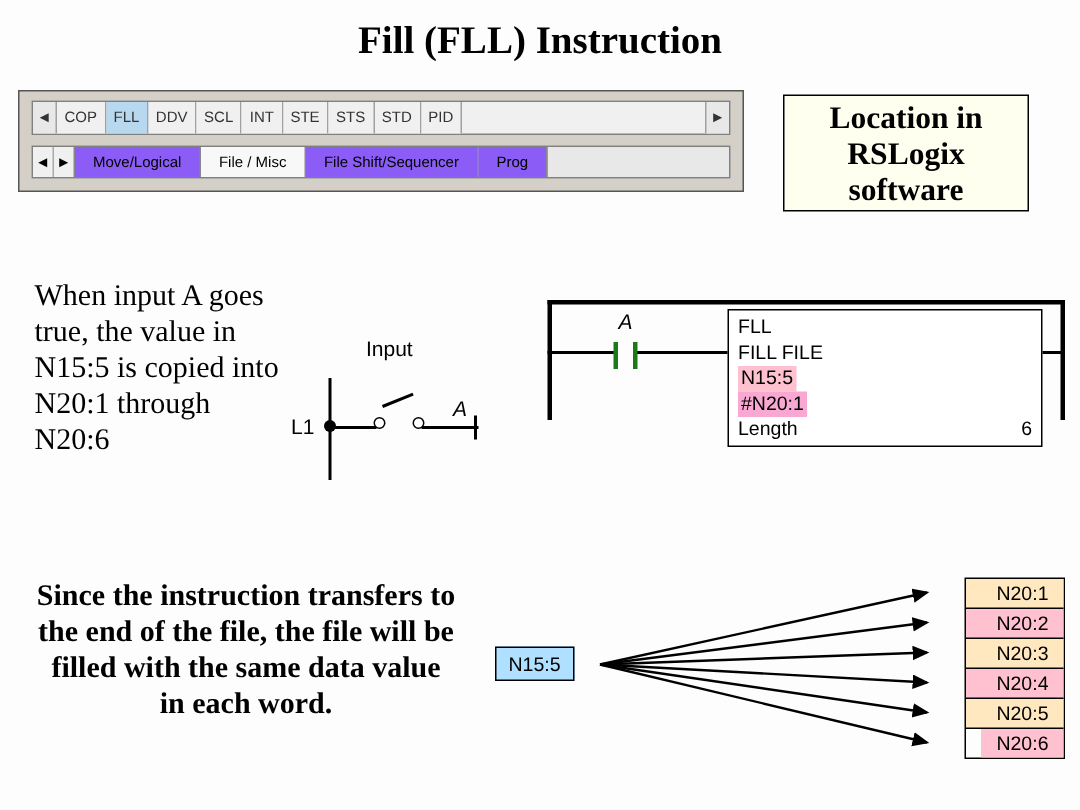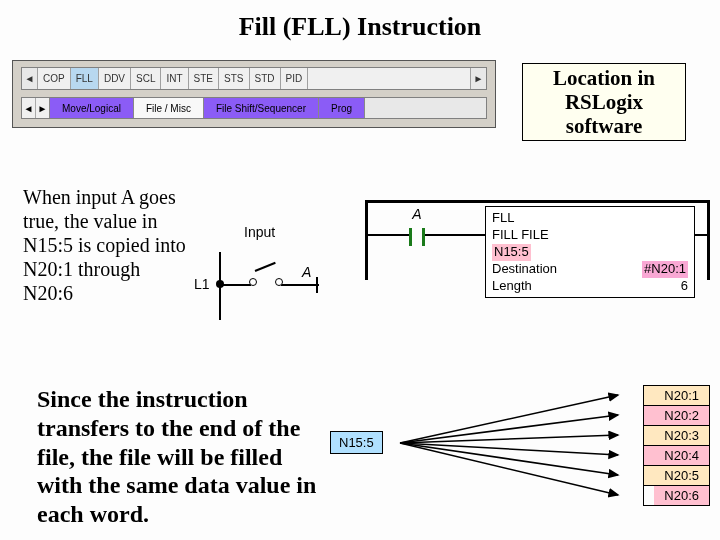--- a/index.html
+++ b/index.html
@@ -117,25 +117,26 @@
     left: 12px;
     width: 170px;
     font-size: 20px;
     font-weight: normal;
     line-height: 1.2;
     margin-left: 11px;
   }
   .desc2 {
     position: absolute;
     top: 385px;
-    left: 37px;
+    left: 24px;
     width: 280px;
-    font-size: 24px;
+    font-size: 20px;
     font-weight: bold;
     line-height: 1.2;
+    text-align: center;
   }
   .input-diagram {
     position: absolute;
     top: 180px;
     left: 194px;
     width: 160px;
     height: 110px;
     font-family: Arial, sans-serif;
     font-size: 14px;
     margin-top: 44px;
@@ -282,21 +283,20 @@
     <div class="fll-row">
         <span class="lab">FLL</span>
       </div>
     <div class="fll-row">
         <span class="lab">FILL FILE</span>
       </div>
     <div class="fll-row">
         <span class="val hl-pink">N15:5</span>
       </div>
     <div class="fll-row">
-        <span class="lab">Destination</span>
         <span class="val hl-pink2">#N20:1</span>
       </div>
     <div class="fll-row">
         <span class="lab">Length</span>
         <span class="val">6</span>
       </div>
   </div>
 </div>
 
 <div class="transfer-area">

